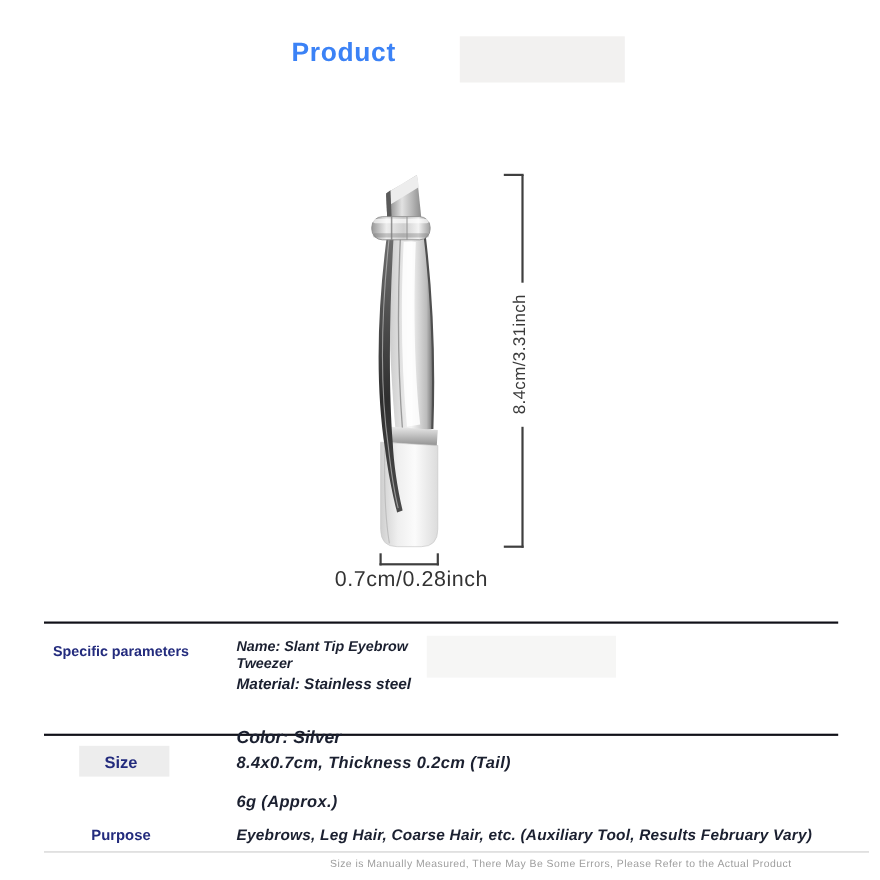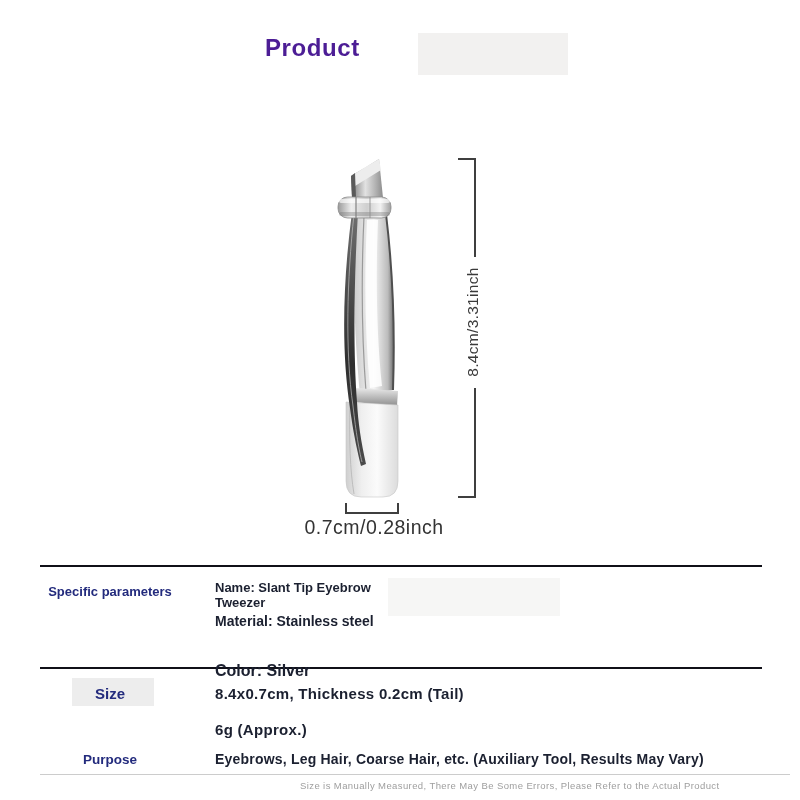--- a/index.html
+++ b/index.html
@@ -1,21 +1,21 @@
 <!DOCTYPE html>
 <html><head>
 <meta charset="utf-8">
 <style>
   html,body{margin:0;padding:0;}
   body{font-family:"Liberation Sans","DejaVu Sans",sans-serif;background:#ffffff;}
   #page{position:relative;width:800px;height:800px;background:#ffffff;overflow:hidden;}
 
   
   .title{position:absolute;left:265px;top:38px;font-size:24px;line-height:20px;
-         font-weight:700;color:#4c1d95;letter-spacing:.6px;z-index:2;}
+         font-weight:700;color:#3b82f6;letter-spacing:.6px;z-index:2;}
   .subtitle{position:absolute;left:305px;top:83px;width:200px;text-align:center;
             font-size:18px;color:#262626;letter-spacing:.4px;z-index:2;}
   .hl-box{position:absolute;background:#f2f1f0;z-index:1;}
   .hl-title{left:418px;top:33px;width:150px;height:42px;}
   .hl-name{left:388px;top:578px;width:172px;height:38px;background:#f6f6f5;}
   .hl-size{left:72px;top:678px;width:82px;height:28px;background:#ededed;}
 
   
   .dim{position:absolute;background:#3f3f3f;}
   .vseg1{left:474px;top:159px;width:2px;height:98px;}
@@ -32,21 +32,21 @@
 
   
   .rule{position:absolute;left:40px;width:722px;height:2px;background:#101018;}
   .rule1{top:565px;} .rule2{top:667px;}
   .rule3{top:774px;left:40px;width:750px;height:1px;background:#cccccc;}
   .lbl{position:absolute;left:40px;width:140px;text-align:center;font-weight:700;color:#232b7d;z-index:2;}
   .lbl-specific{top:584px;font-size:13px;}
   .lbl-size{top:685px;font-size:15px;}
   .lbl-weight{top:716px;font-size:17px;}
   .lbl-purpose{top:752px;font-size:13.5px;}
-  .val{position:absolute;left:215px;font-weight:700;color:#1b2030;z-index:2;}
+  .val{position:absolute;left:215px;font-weight:700;color:#1b2030;z-index:2;font-style:italic;}
   .val-name{top:580px;font-size:13px;line-height:15px;max-width:178px;}
   .val-material{top:613px;font-size:14px;}
   .val-color{top:662px;font-size:16px;}
   .val-size{top:685px;font-size:15px;letter-spacing:.3px;}
   .val-weight{top:721px;font-size:15px;letter-spacing:.3px;}
   .val-purpose{top:751px;font-size:14px;letter-spacing:.2px;}
 
   .disclaimer{position:absolute;left:300px;top:780px;width:492px;text-align:left;
               font-size:9.5px;color:#9e9e9e;letter-spacing:.4px;}
   .tweezer{position:absolute;left:330px;top:150px;}
@@ -145,19 +145,19 @@
   <div class="val val-color">Color: Silver</div>
 
   <div class="rule rule2"></div>
 
   <div class="lbl lbl-size">Size</div>
   <div class="val val-size">8.4x0.7cm, Thickness 0.2cm (Tail)</div>
 
   <div class="val val-weight">6g (Approx.)</div>
 
   <div class="lbl lbl-purpose">Purpose</div>
-  <div class="val val-purpose">Eyebrows, Leg Hair, Coarse Hair, etc. (Auxiliary Tool, Results May Vary)</div>
+  <div class="val val-purpose">Eyebrows, Leg Hair, Coarse Hair, etc. (Auxiliary Tool, Results February Vary)</div>
 
   <div class="rule rule3"></div>
 
   <div class="disclaimer">Size is Manually Measured, There May Be Some Errors, Please Refer to the Actual Product</div>
 
 </div>
 
 </body></html>

